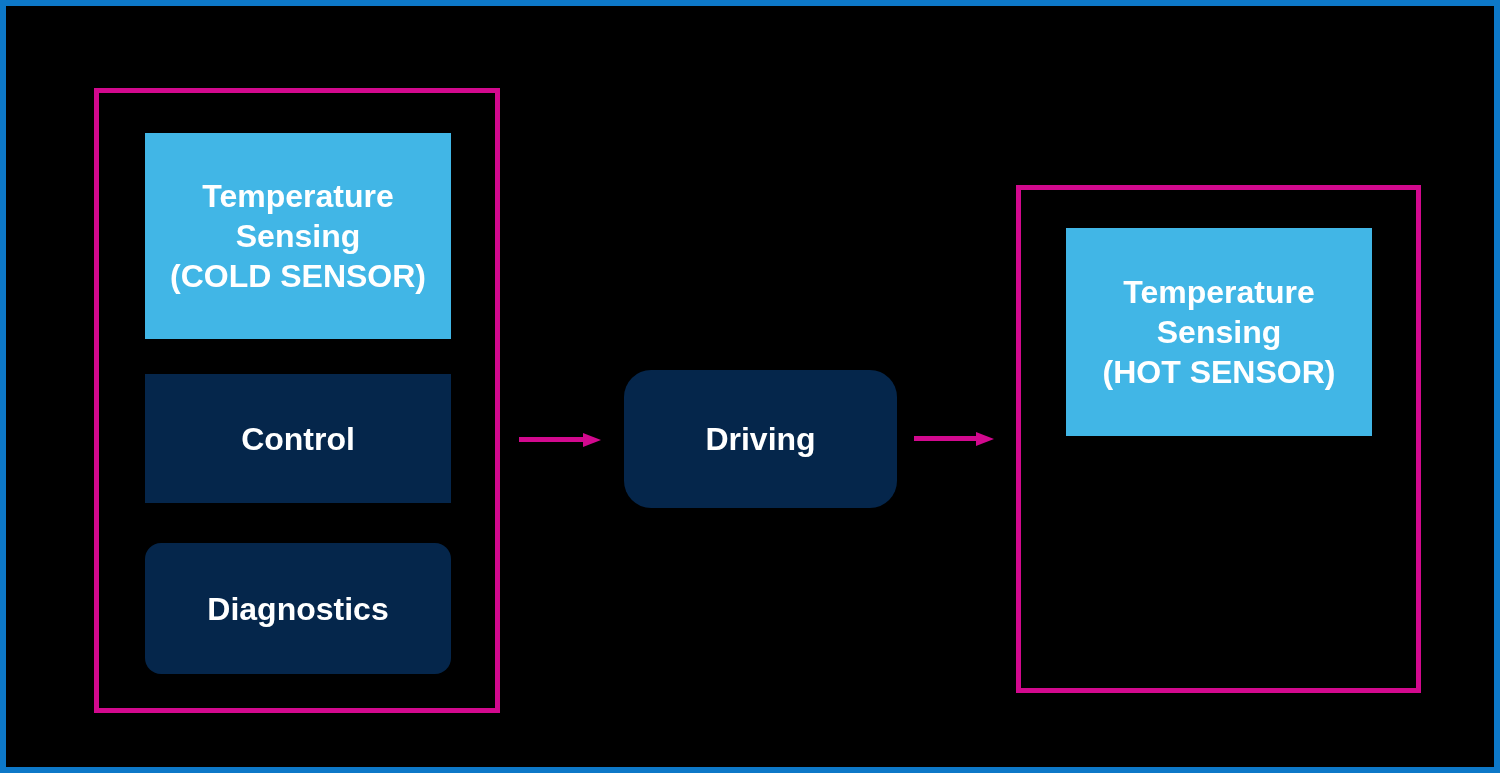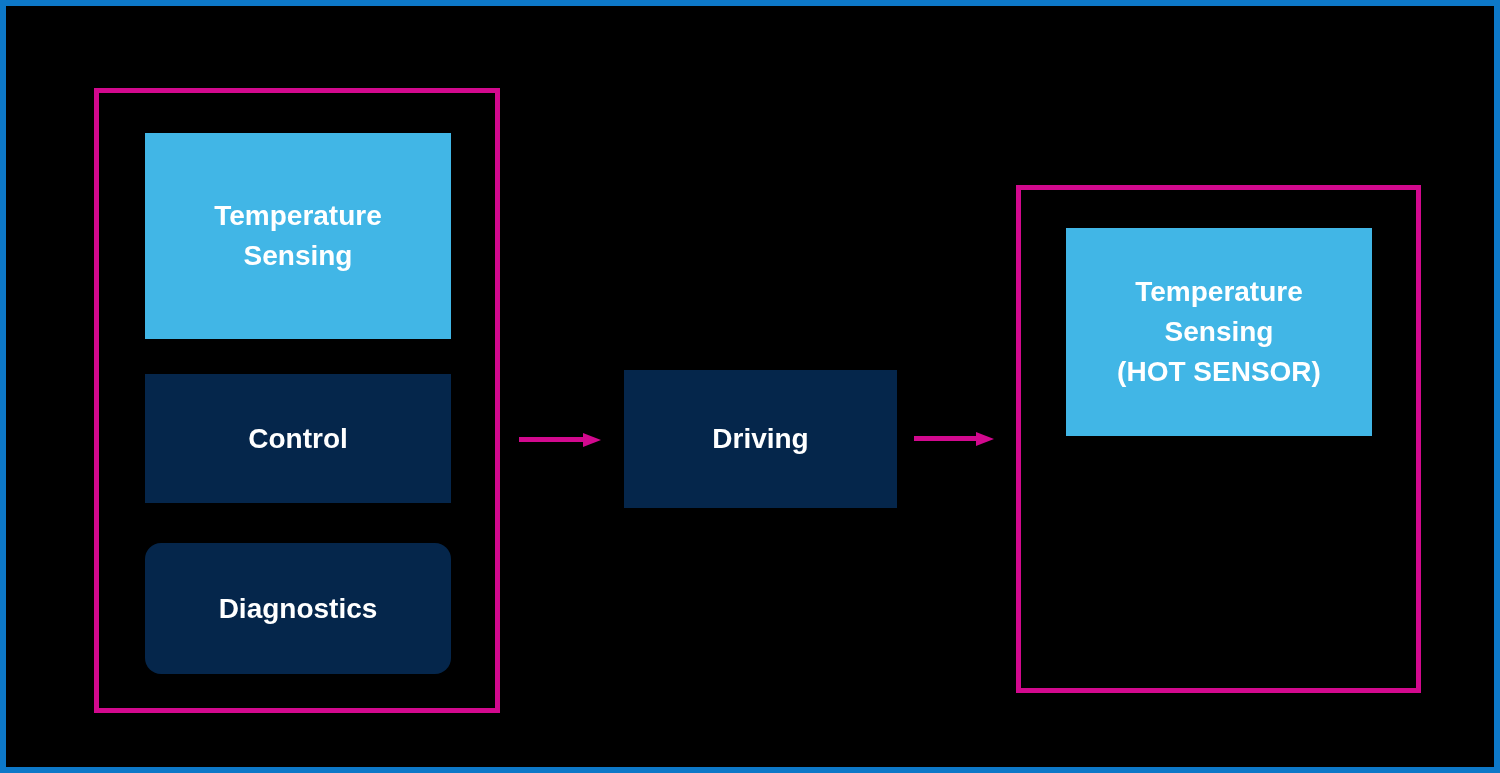--- a/index.html
+++ b/index.html
@@ -26,21 +26,21 @@
   .block {
     position: absolute;
     box-sizing: border-box;
     display: flex;
     flex-direction: column;
     align-items: center;
     justify-content: center;
     text-align: center;
     color: var(--text, #ffffff);
     font-weight: bold;
-    font-size: 28px;
+    font-size: 32px;
     line-height: 40px;
   }
   .block.light { background: var(--block-light-blue, #41b6e6); }
   .block.navy  { background: var(--block-navy, #05264b); align-items: center; }
   .arrow {
     position: absolute;
     height: 14px;
   }
   .arrow-shaft {
     position: absolute;
@@ -64,36 +64,37 @@
 </head>
 <body>
 
 <div class="stage">
 
   <div class="group-outline" style="left:88px; top:82px; width:406px; height:625px;"></div>
 
   <div class="block light" style="left:139px; top:127px; width:306px; height:206px;">
     <div>Temperature</div>
     <div>Sensing</div>
+    <div>(COLD SENSOR)</div>
   </div>
 
   <div class="block navy" style="left:139px; top:368px; width:306px; height:129px;">
     <div>Control</div>
   </div>
 
   <div class="block navy" style="left:139px; top:537px; width:306px; height:131px;border-radius:16px;">
     <div>Diagnostics</div>
   </div>
 
   <div class="arrow" style="left:513px; top:427px; width:82px;">
     <div class="arrow-shaft"></div>
     <div class="arrow-head"></div>
   </div>
 
-  <div class="block navy" style="left:618px; top:364px; width:273px; height:138px;">
+  <div class="block navy" style="left:618px; top:364px; width:273px; height:138px;border-radius:27px;">
     <div>Driving</div>
   </div>
 
   <div class="arrow" style="left:908px; top:426px; width:80px;">
     <div class="arrow-shaft"></div>
     <div class="arrow-head"></div>
   </div>
 
   <div class="group-outline" style="left:1010px; top:179px; width:405px; height:508px;"></div>
 

